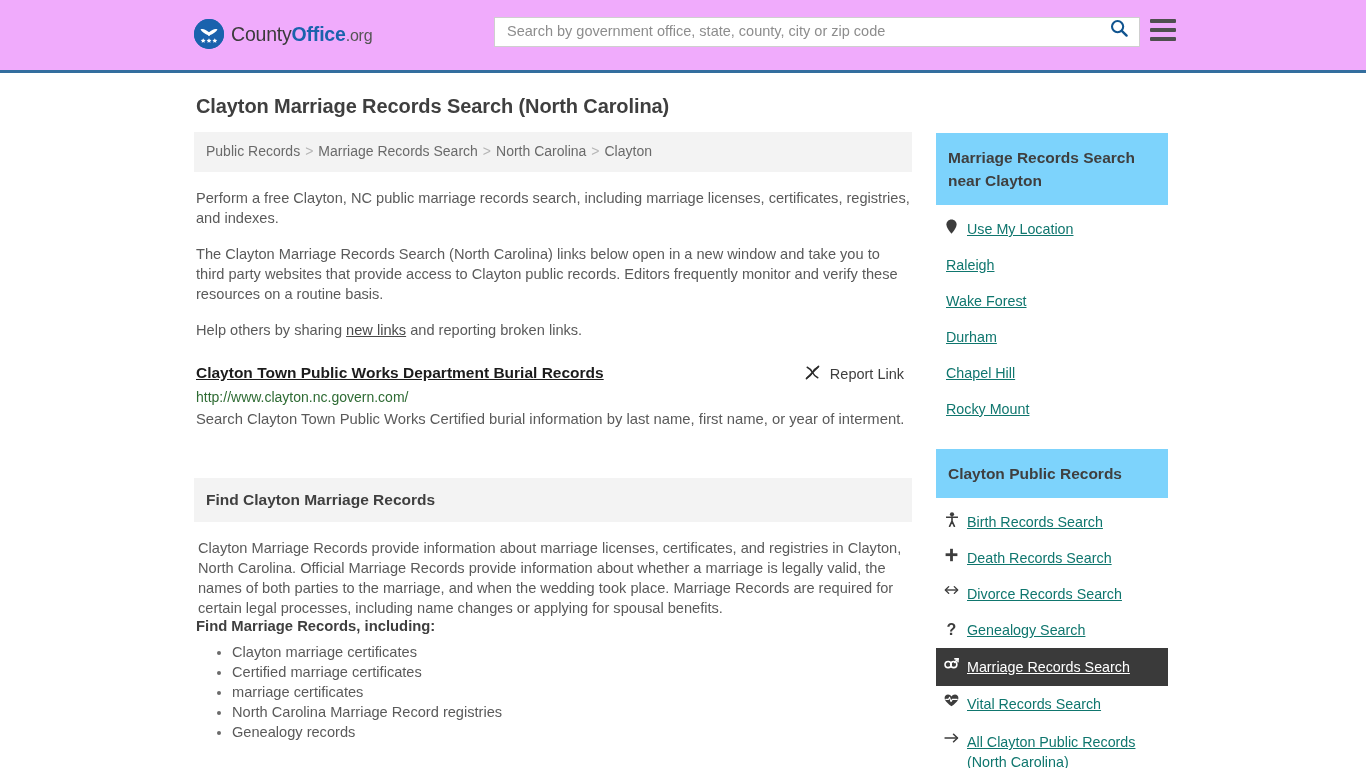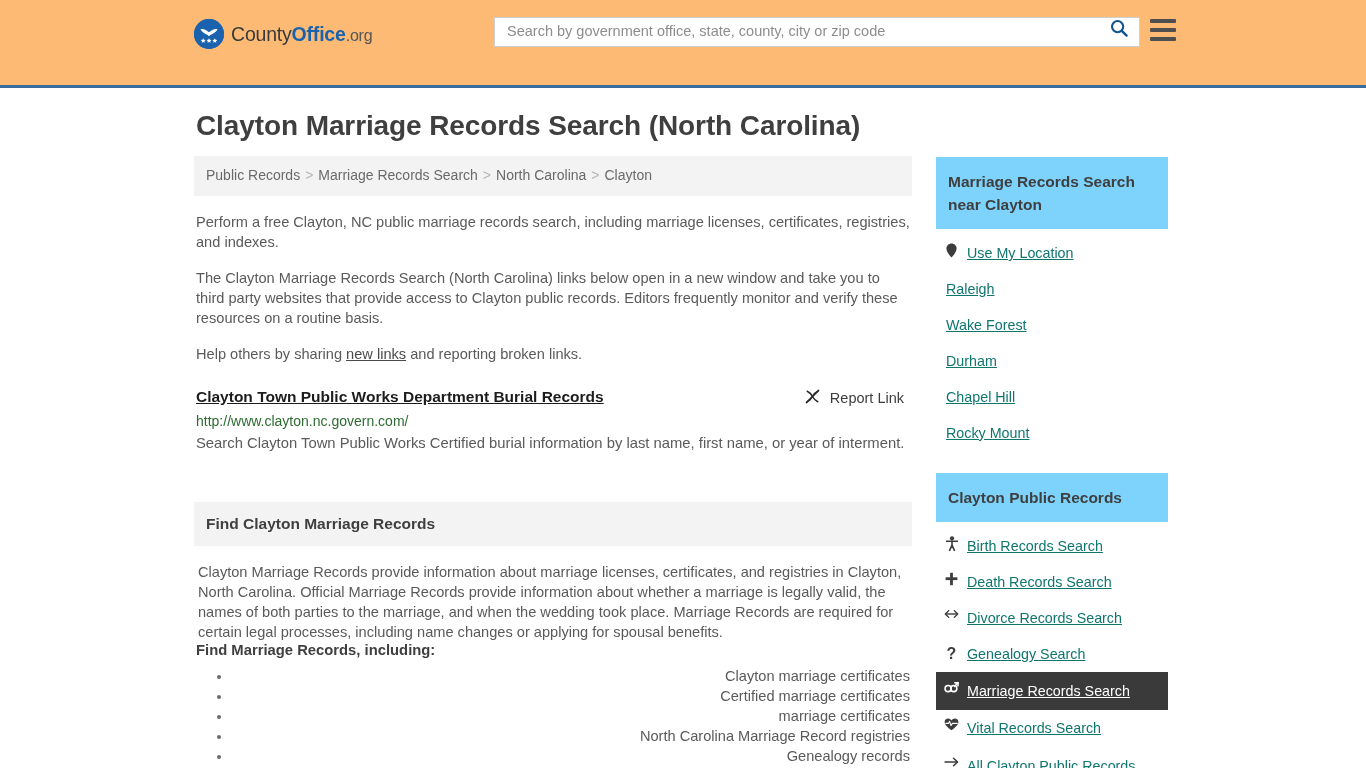--- a/index.html
+++ b/index.html
@@ -10,22 +10,22 @@
     height: 768px;
     overflow: hidden;
     background: #ffffff;
     font-family: "Liberation Sans", sans-serif;
     color: #4a4a4a;
     -webkit-font-smoothing: antialiased;
   }
 
   
   .site-header {
-    height: 88px;
-    background: #fdba74;
+    height: 73px;
+    background: #f0abfc;
     border-bottom: 3px solid #336e9e;
     display: flex;
     align-items: center;
     position: relative;
   }
   .brand {
     position: absolute;
     left: 194px;
     top: 19px;
     display: flex;
@@ -103,21 +103,21 @@
     width: 1366px;
     padding: 0;
   }
   .container {
     width: 990px;
     margin: 0 auto;
     padding-left: 6px;
     position: relative;
   }
   .page-title {
-    font-size: 28px;
+    font-size: 20px;
     font-weight: bold;
     color: #3f3f3f;
     margin: 22px 0 0 0;
     padding: 0 0 0 2px;
     letter-spacing: -0.1px;
   }
   .cols { display: flex; gap: 24px; margin-top: 14px; align-items: flex-start; }
   .main-col { width: 718px; flex: none; }
   .side-col { width: 232px; flex: none; margin-top: 1px;}
 
@@ -203,21 +203,20 @@
     margin: 8px 0 0 0;
     padding-left: 36px;
     list-style: disc;
   }
   ul.bullets li {
     font-size: 14.6px;
     line-height: 20px;
     color: #5a5a5a;
     margin: 0;
     padding: 0;
-    text-align: right;
   }
   ul.bullets li::marker { color: #6a6a6a; font-size: 13px; }
 
   
   .side-head {
     background: #7dd3fc;
     font-size: 15.5px;
     font-weight: bold;
     color: #3f3f3f;
     padding: 13px 12px;

